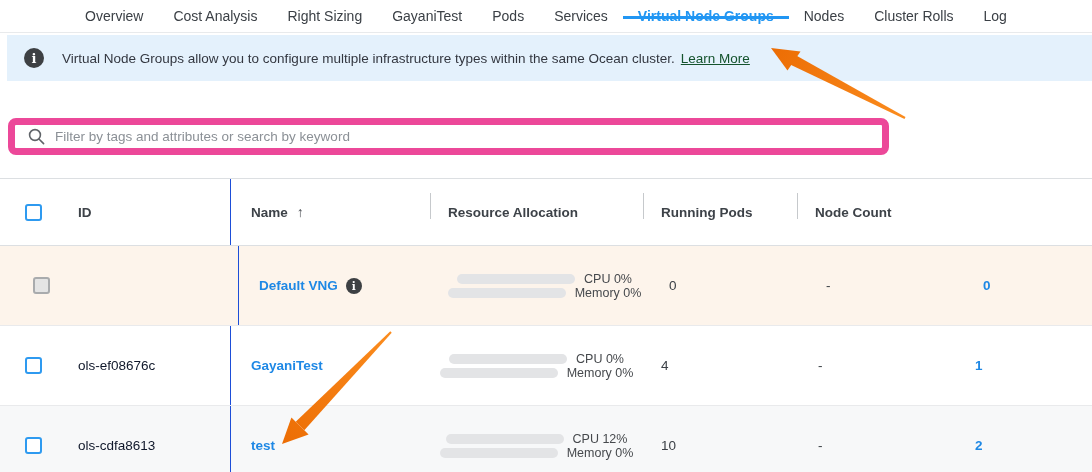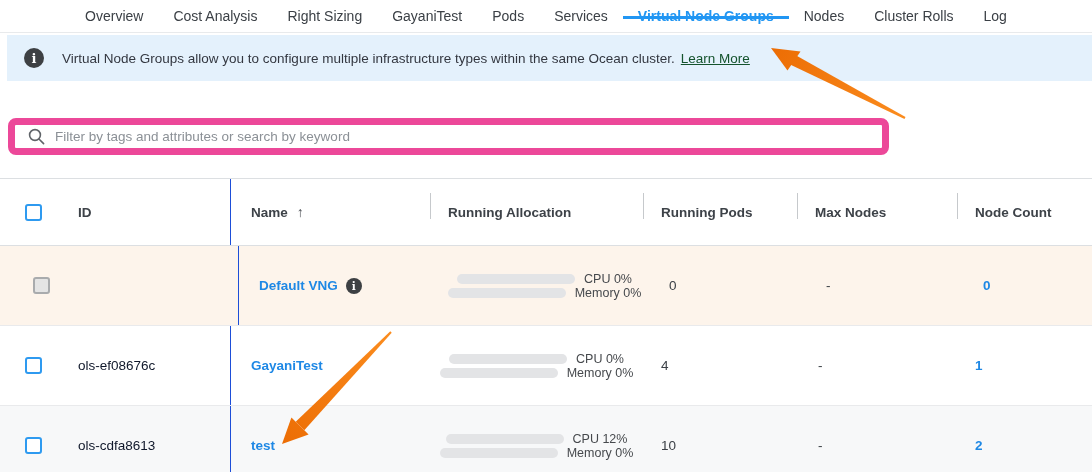--- a/index.html
+++ b/index.html
@@ -101,23 +101,22 @@
 
   <div class="tr thead">
     <div class="cell check">
         <span class="checkbox"></span>
       </div>
     <div class="cell">ID</div>
     <div class="cell name">
       <span>Name</span>
       <span class="sort-arrow">↑</span>
     </div>
-    <div class="cell divided">Running Allocation</div>
+    <div class="cell divided">Resource Allocation</div>
     <div class="cell divided">Running Pods</div>
-    <div class="cell divided">Max Nodes</div>
     <div class="cell divided">Node Count</div>
   </div>
 
   <div class="tr row row-highlight">
     <div class="cell check">
         <span class="checkbox disabled"></span>
       </div>
     <div class="cell id-text"></div>
     <div class="cell name">
       <a href="#" class="link">Default VNG</a>

